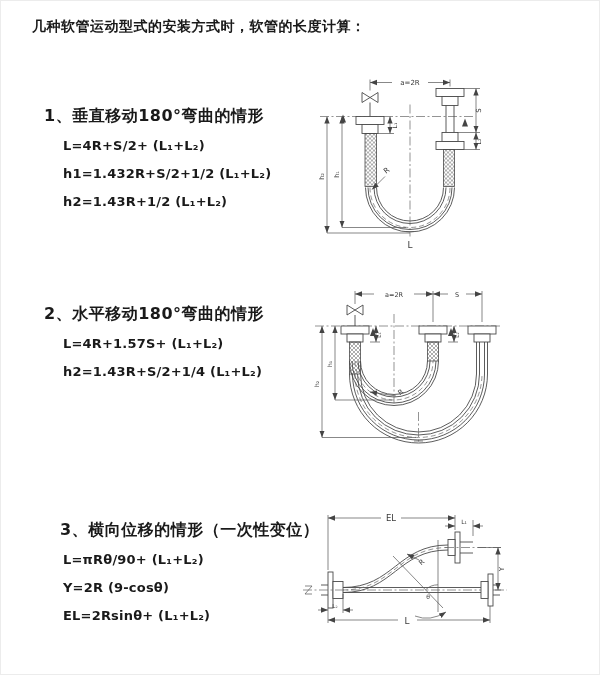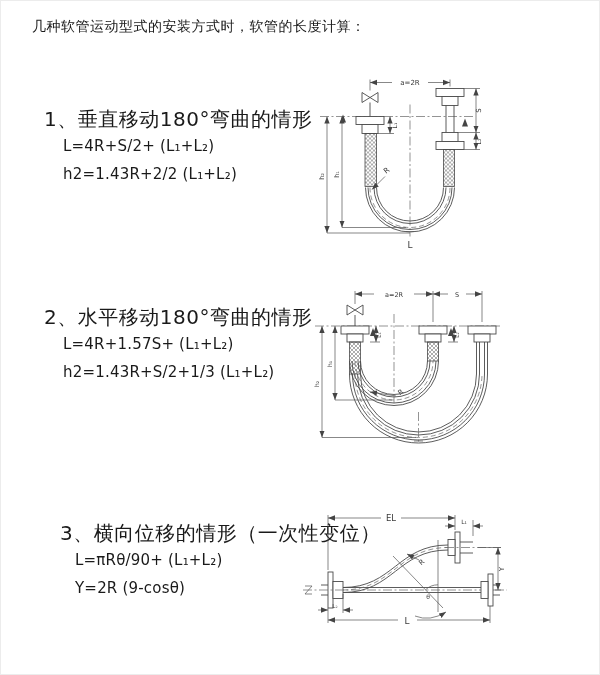--- a/index.html
+++ b/index.html
@@ -2,50 +2,51 @@
 <html><head>
 <meta charset="utf-8">
 <style>
   html,body{margin:0;padding:0;}
   body{
     width:600px;height:675px;position:relative;background:#ffffff;
     font-family:"DejaVu Sans","Liberation Sans",sans-serif;color:#1a1a1a;
     overflow:hidden;box-shadow:inset 0 0 0 1px #ececec;
   }
   .title{
-    position:absolute;left:32px;top:18px;font-size:14px;font-weight:400;
+    position:absolute;left:32px;top:18px;font-size:14px;font-weight:700;
     letter-spacing:0.5px;white-space:nowrap;
   }
-  .sec-heading{position:absolute;font-size:20px;font-weight:400;white-space:nowrap;letter-spacing:0.5px;}
+  .sec-heading{position:absolute;font-size:16px;font-weight:700;white-space:nowrap;letter-spacing:0.5px;}
   .formulas{position:absolute;}
-  .formula{font-size:15px;font-weight:400;line-height:28px;white-space:nowrap;letter-spacing:0.2px;}
+  .formula{font-size:13px;font-weight:700;line-height:28px;white-space:nowrap;letter-spacing:0.2px;}
   #h1s1{left:44px;top:106px;}  #f1{left:63px;top:132px;}
   #h1s2{left:44px;top:304px;}  #f2{left:63px;top:330px;}
-  #h1s3{left:60px;top:520px;}  #f3{left:75px;top:546px;}
+  #h1s3{left:60px;top:520px;}  #f3{left:63px;top:546px;}
   svg{position:absolute;overflow:visible;}
   #d1{left:312px;top:66px;}
   #d2{left:310px;top:284px;}
   #d3{left:295px;top:500px;}
   svg text{font-family:"DejaVu Sans","Liberation Sans",sans-serif;fill:#3a3a3a;}
   .dim{stroke:#555;stroke-width:0.7;fill:none;}
   .cl{stroke:#666;stroke-width:0.7;fill:none;stroke-dasharray:9 2.5 2 2.5;}
   .hose{stroke:#4a4a4a;stroke-width:0.9;fill:none;}
   .hosed{stroke:#666;stroke-width:0.7;fill:none;stroke-dasharray:5 3;}
   .fit{fill:#ffffff;stroke:#4a4a4a;stroke-width:0.9;}
   .flow{fill:#444;stroke:none;}
 </style>
 </head>
 <body>
 
 <div class="title">几种软管运动型式的安装方式时，软管的长度计算：</div>
 
 <div class="sec-heading" id="h1s1">1、垂直移动180°弯曲的情形</div>
 <div class="formulas" id="f1">
   <div class="formula">L=4R+S/2+ (L₁+L₂)</div>
-  <div class="formula">h2=1.43R+2/2 (L₁+L₂)</div>
+  <div class="formula">h1=1.432R+S/2+1/2 (L₁+L₂)</div>
+  <div class="formula">h2=1.43R+1/2 (L₁+L₂)</div>
 </div>
 
 <svg id="d1" width="180" height="190" viewBox="0 0 180 185">
   <defs>
     <pattern id="p1" width="4" height="4" patternUnits="userSpaceOnUse">
       <path d="M0 0 L4 4 M4 0 L0 4" stroke="#777" stroke-width="0.6"></path>
     </pattern>
     <marker id="m1" viewBox="0 0 10 10" refX="10" refY="5" markerWidth="7" markerHeight="7" orient="auto-start-reverse" markerUnits="userSpaceOnUse">
       <path d="M0 1.2 L10 5 L0 8.8 Z" fill="#444"></path>
     </marker>
@@ -128,21 +129,21 @@
   </g>
 
   <line class="cl" x1="98" y1="36" x2="98" y2="168"></line>
   <line class="dim" x1="94" y1="163" x2="102" y2="163"></line>
   <text x="98" y="179" font-size="9" text-anchor="middle">L</text>
 </svg>
 
 <div class="sec-heading" id="h1s2">2、水平移动180°弯曲的情形</div>
 <div class="formulas" id="f2">
   <div class="formula">L=4R+1.57S+ (L₁+L₂)</div>
-  <div class="formula">h2=1.43R+S/2+1/3 (L₁+L₂)</div>
+  <div class="formula">h2=1.43R+S/2+1/4 (L₁+L₂)</div>
 </div>
 
 <svg id="d2" width="200" height="170" viewBox="0 0 200 170">
   <defs>
     <pattern id="p2" width="4" height="4" patternUnits="userSpaceOnUse">
       <path d="M0 0 L4 4 M4 0 L0 4" stroke="#777" stroke-width="0.6"></path>
     </pattern>
     <marker id="m2" viewBox="0 0 10 10" refX="10" refY="5" markerWidth="7" markerHeight="7" orient="auto-start-reverse" markerUnits="userSpaceOnUse">
       <path d="M0 1.2 L10 5 L0 8.8 Z" fill="#444"></path>
     </marker>
@@ -236,20 +237,21 @@
 
   <line class="cl" x1="84" y1="30" x2="84" y2="122"></line>
   <line class="cl" x1="108.5" y1="128" x2="108.5" y2="160"></line>
   <line class="dim" x1="104" y1="157" x2="113" y2="157"></line>
 </svg>
 
 <div class="sec-heading" id="h1s3">3、横向位移的情形（一次性变位）</div>
 <div class="formulas" id="f3">
   <div class="formula">L=πRθ/90+ (L₁+L₂)</div>
   <div class="formula">Y=2R (9-cosθ)</div>
+  <div class="formula">EL=2Rsinθ+ (L₁+L₂)</div>
 </div>
 
 <svg id="d3" width="300" height="140" viewBox="0 0 300 140">
   <defs>
     <marker id="m3" viewBox="0 0 10 10" refX="10" refY="5" markerWidth="7" markerHeight="7" orient="auto-start-reverse" markerUnits="userSpaceOnUse">
       <path d="M0 1.2 L10 5 L0 8.8 Z" fill="#444"></path>
     </marker>
   </defs>
 
   <g>

